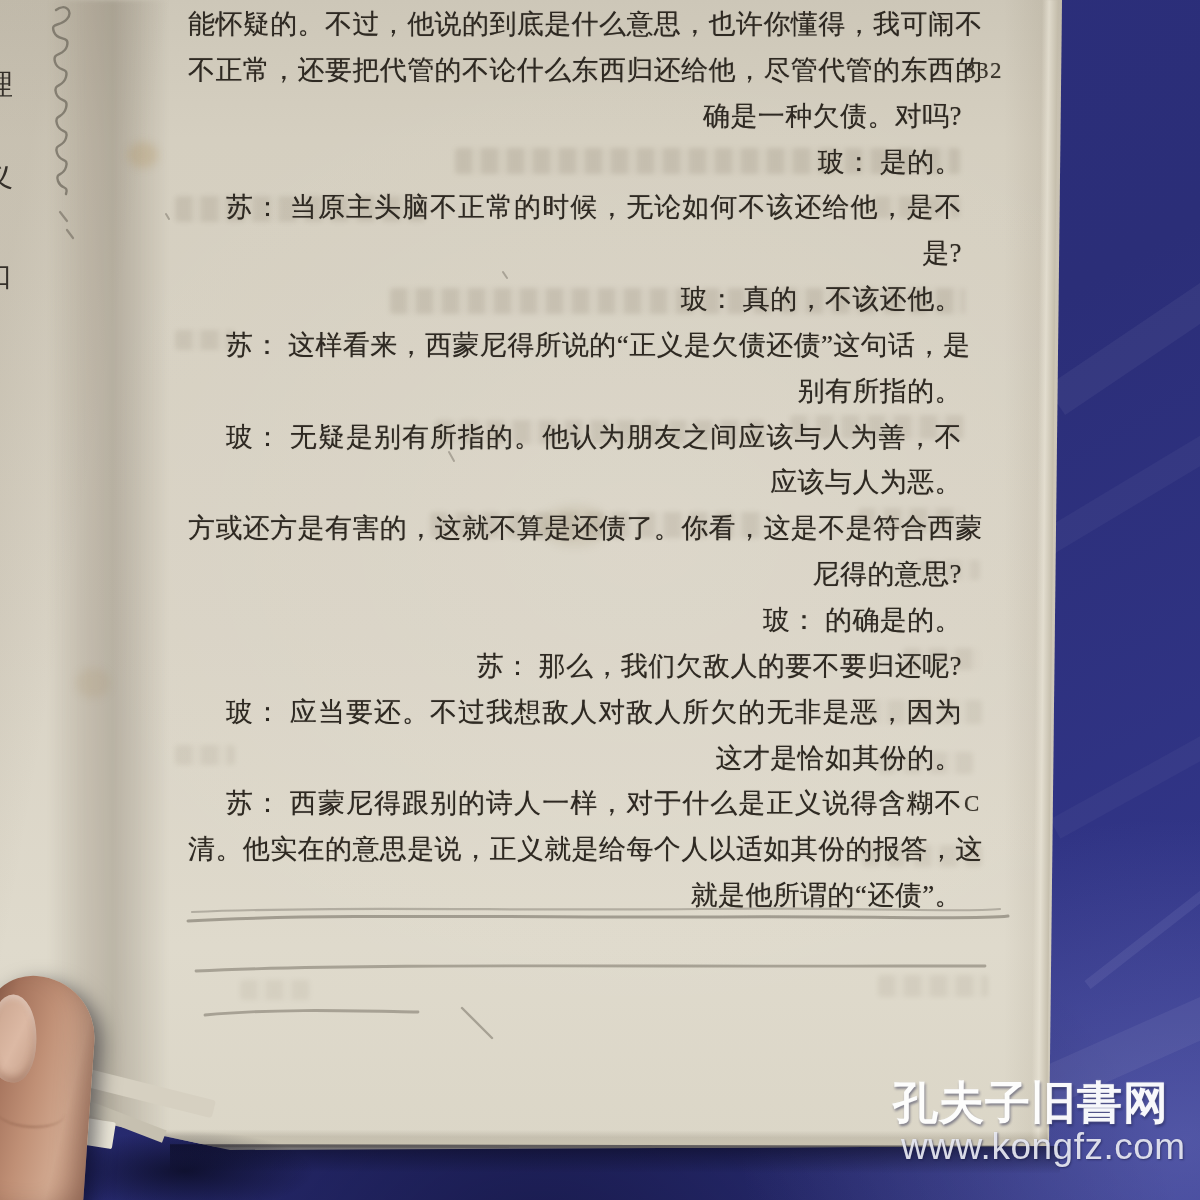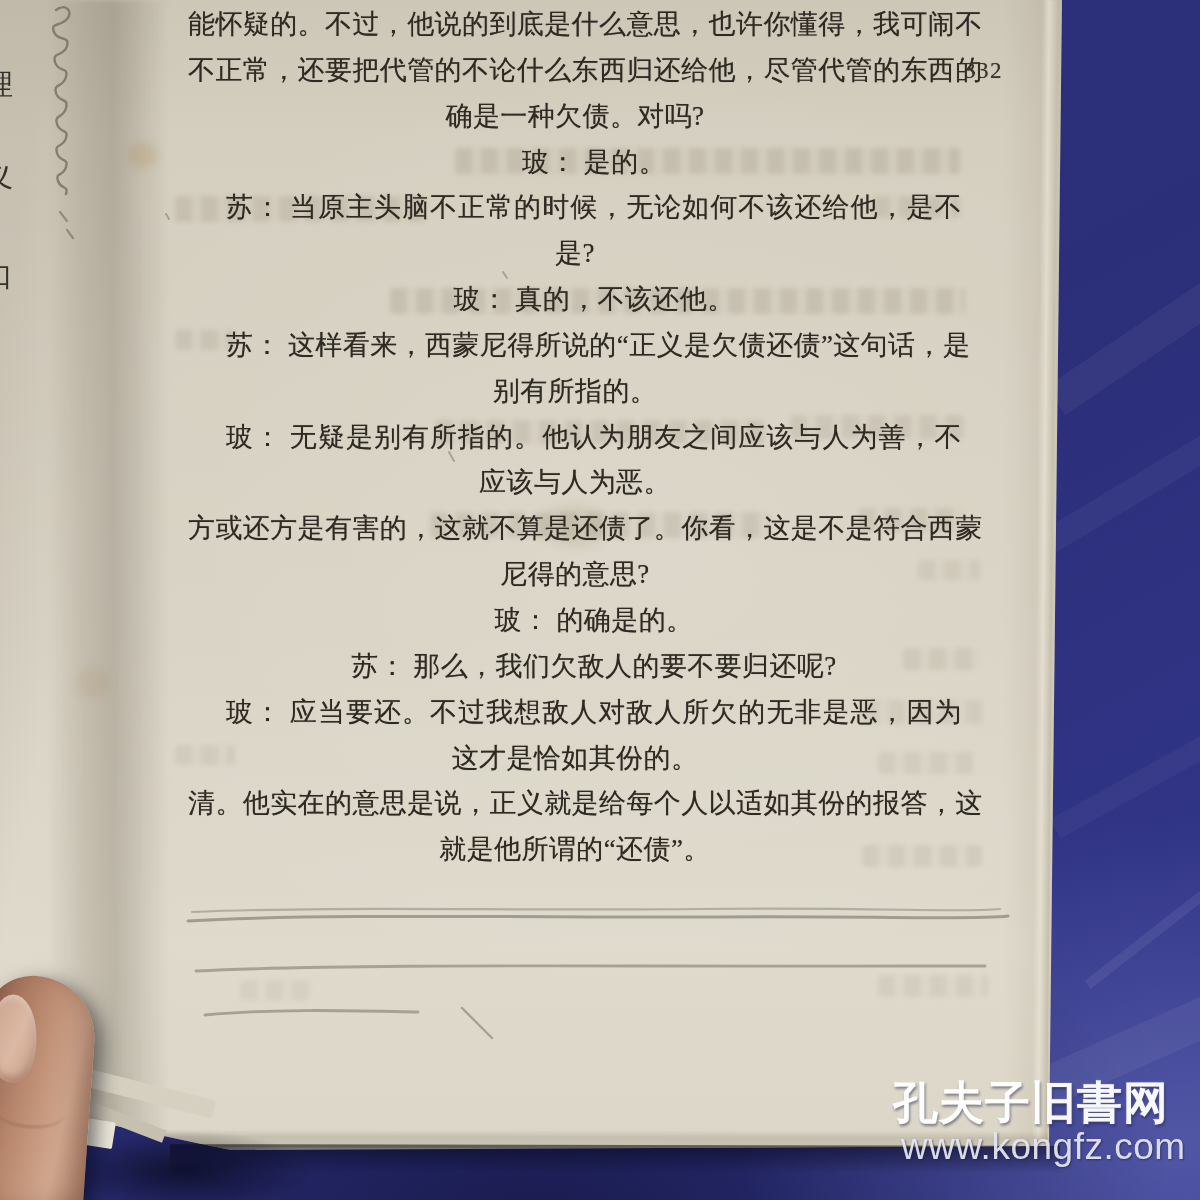--- a/index.html
+++ b/index.html
@@ -58,21 +58,21 @@
     background:repeating-linear-gradient(90deg, rgba(118,106,86,0.34) 0 17px, rgba(118,106,86,0.07) 17px 26px);
   }
   .stain{position:absolute;border-radius:50%;filter:blur(4px);pointer-events:none;}
 
   
   .text-column{
     position:absolute;left:188px;top:2px;width:774px;z-index:3;
     font-size:27px;color:#2e2922;letter-spacing:0.4px;
     text-shadow:0 0 0.7px rgba(46,41,34,0.55);
   }
-  .tline{position:relative;height:45.85px;line-height:45.85px;white-space:nowrap;text-align:center;}
+  .tline{position:relative;height:45.85px;line-height:45.85px;white-space:nowrap;text-align:right;}
   .tline.indent{text-indent:38px;}
   .tline.full{text-align:justify;text-align-last:justify;}
   .margin-note{
     position:absolute;left:776px;top:0;font-size:23px;letter-spacing:1.5px;
     color:#3a352c;text-indent:0;font-family:"Liberation Serif","DejaVu Serif",serif;
   }
   .pencil-overlay{position:absolute;left:0;top:0;z-index:4;pointer-events:none;}
 
   
   .page-shadow{
@@ -170,20 +170,21 @@
         <div class="tline indent full">苏： 这样看来，西蒙尼得所说的“正义是欠债还债”这句话，是</div>
         <div class="tline">别有所指的。</div>
         <div class="tline indent full">玻： 无疑是别有所指的。他认为朋友之间应该与人为善，不</div>
         <div class="tline">应该与人为恶。</div>
         <div class="tline full">方或还方是有害的，这就不算是还债了。你看，这是不是符合西蒙</div>
         <div class="tline">尼得的意思?</div>
         <div class="tline indent">玻： 的确是的。</div>
         <div class="tline indent">苏： 那么，我们欠敌人的要不要归还呢?</div>
         <div class="tline indent full">玻： 应当要还。不过我想敌人对敌人所欠的无非是恶，因为</div>
         <div class="tline">这才是恰如其份的。</div>
+        <div class="tline indent full">苏： 西蒙尼得跟别的诗人一样，对于什么是正义说得含糊不<span class="margin-note">C</span></div>
         <div class="tline full">清。他实在的意思是说，正义就是给每个人以适如其份的报答，这</div>
         <div class="tline">就是他所谓的“还债”。</div>
       </div>
 
     <div class="fore-edge"></div>
     <div class="bottom-edge"></div>
   </div>
 
   <svg class="pencil-overlay" width="1200" height="1200" viewBox="0 0 1200 1200">
     <g stroke="#6f695e" fill="none" stroke-linecap="round">

